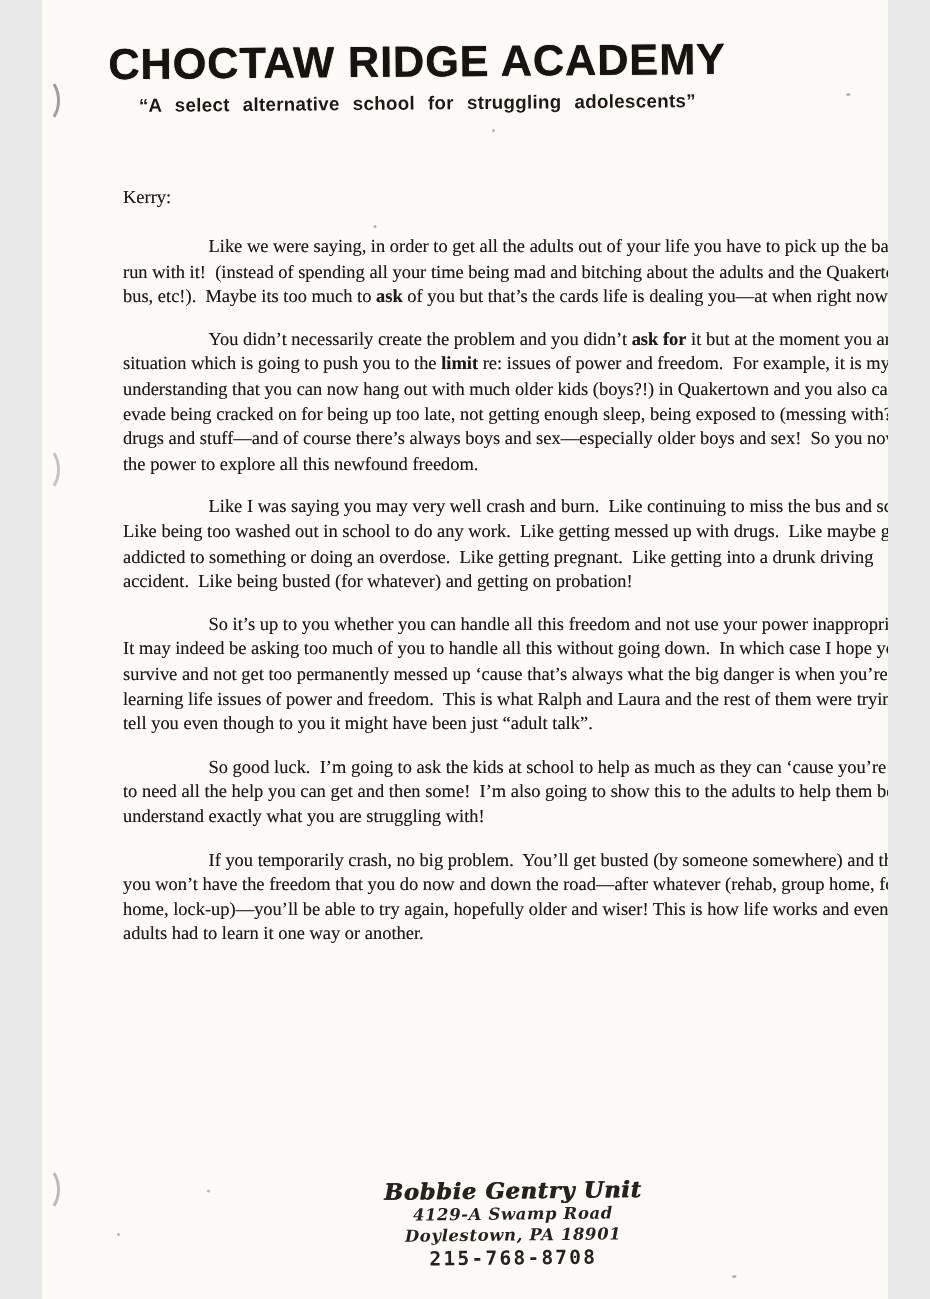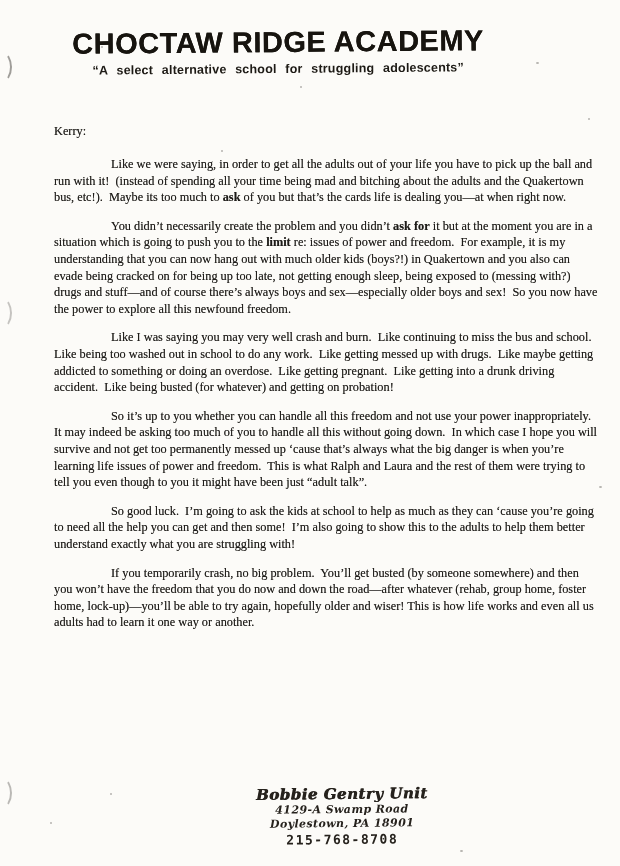--- a/index.html
+++ b/index.html
@@ -1,19 +1,19 @@
 <!DOCTYPE html>
 <html><head>
 <meta charset="utf-8">
 <style>
   html, body { margin: 0; padding: 0; }
   body { background: #e8e8e8; }
   .page {
     position: relative;
-    width: 620px;
+    width: 564px;
     height: 866px;
     margin: 0 auto;
     background: #fcfbf8;
     color: #1d1b18;
     overflow: hidden;
     font-family: "Liberation Serif", serif;
   }
   
   .letterhead {
     padding-top: 27px;

